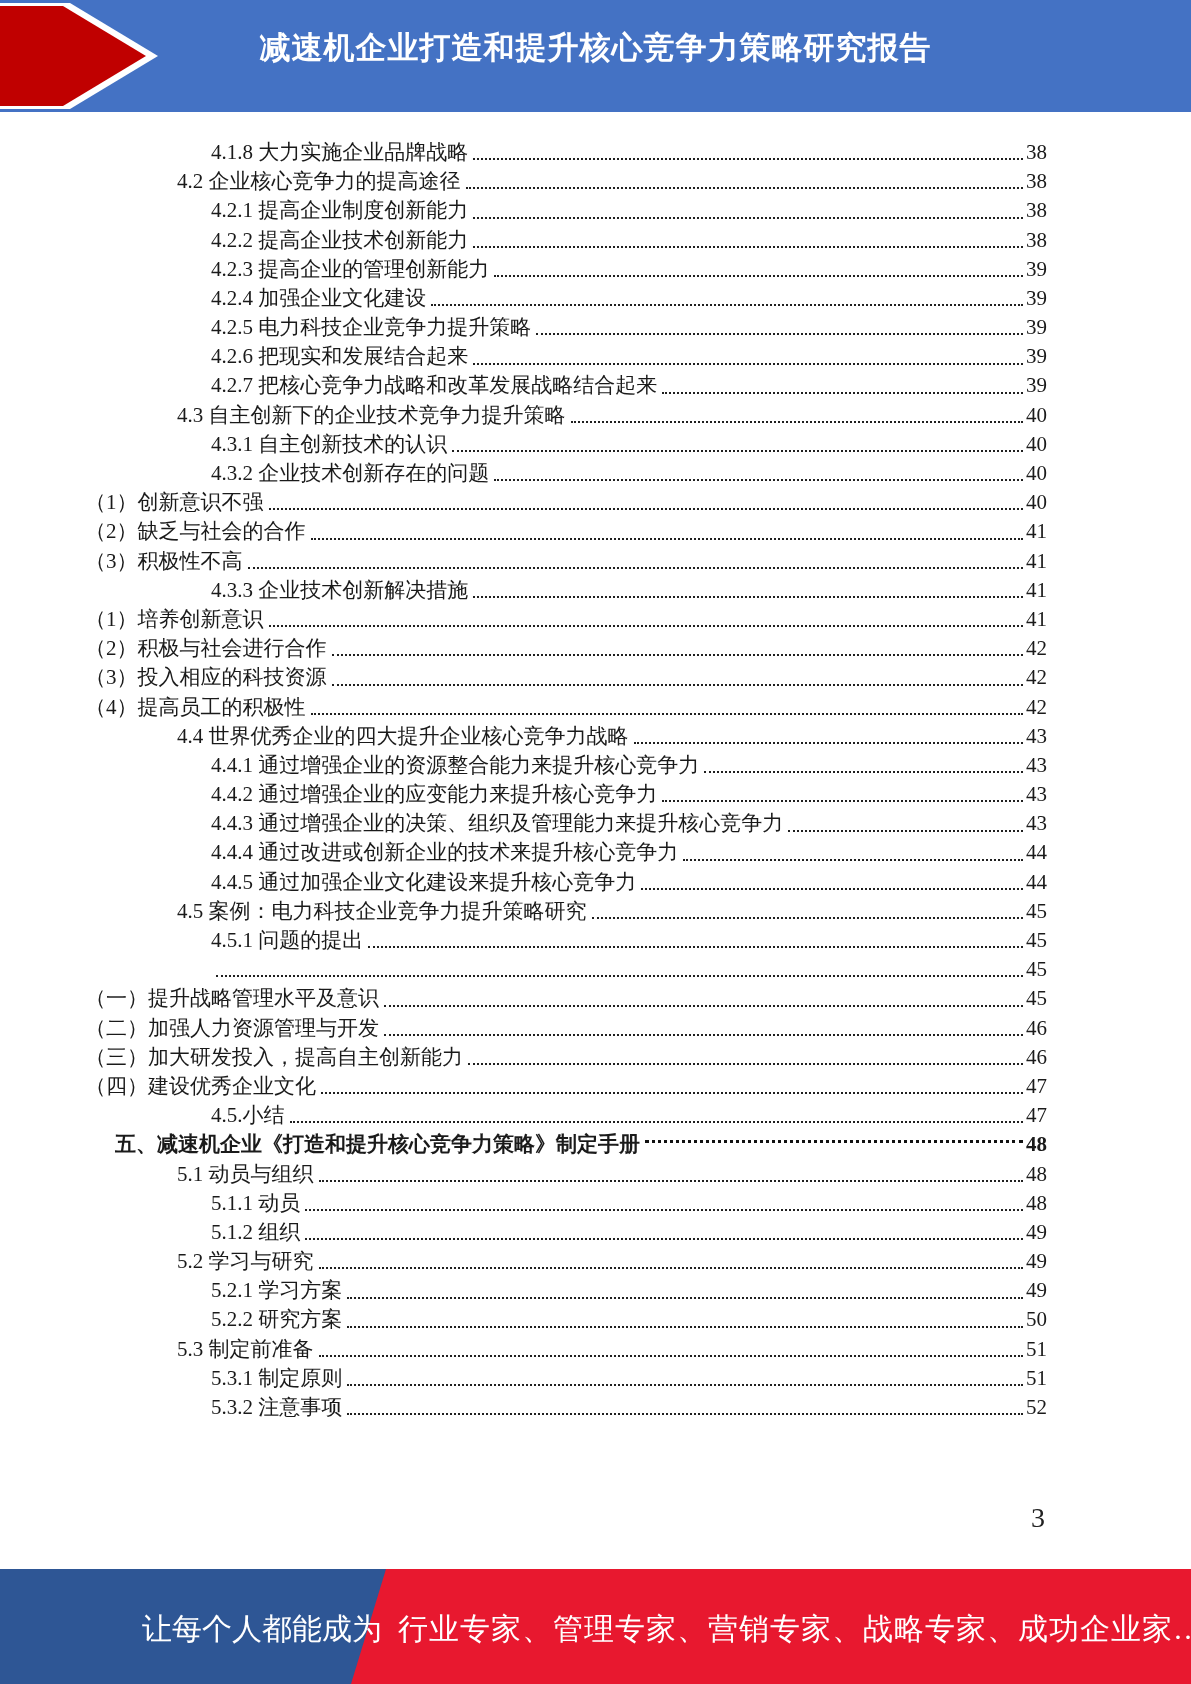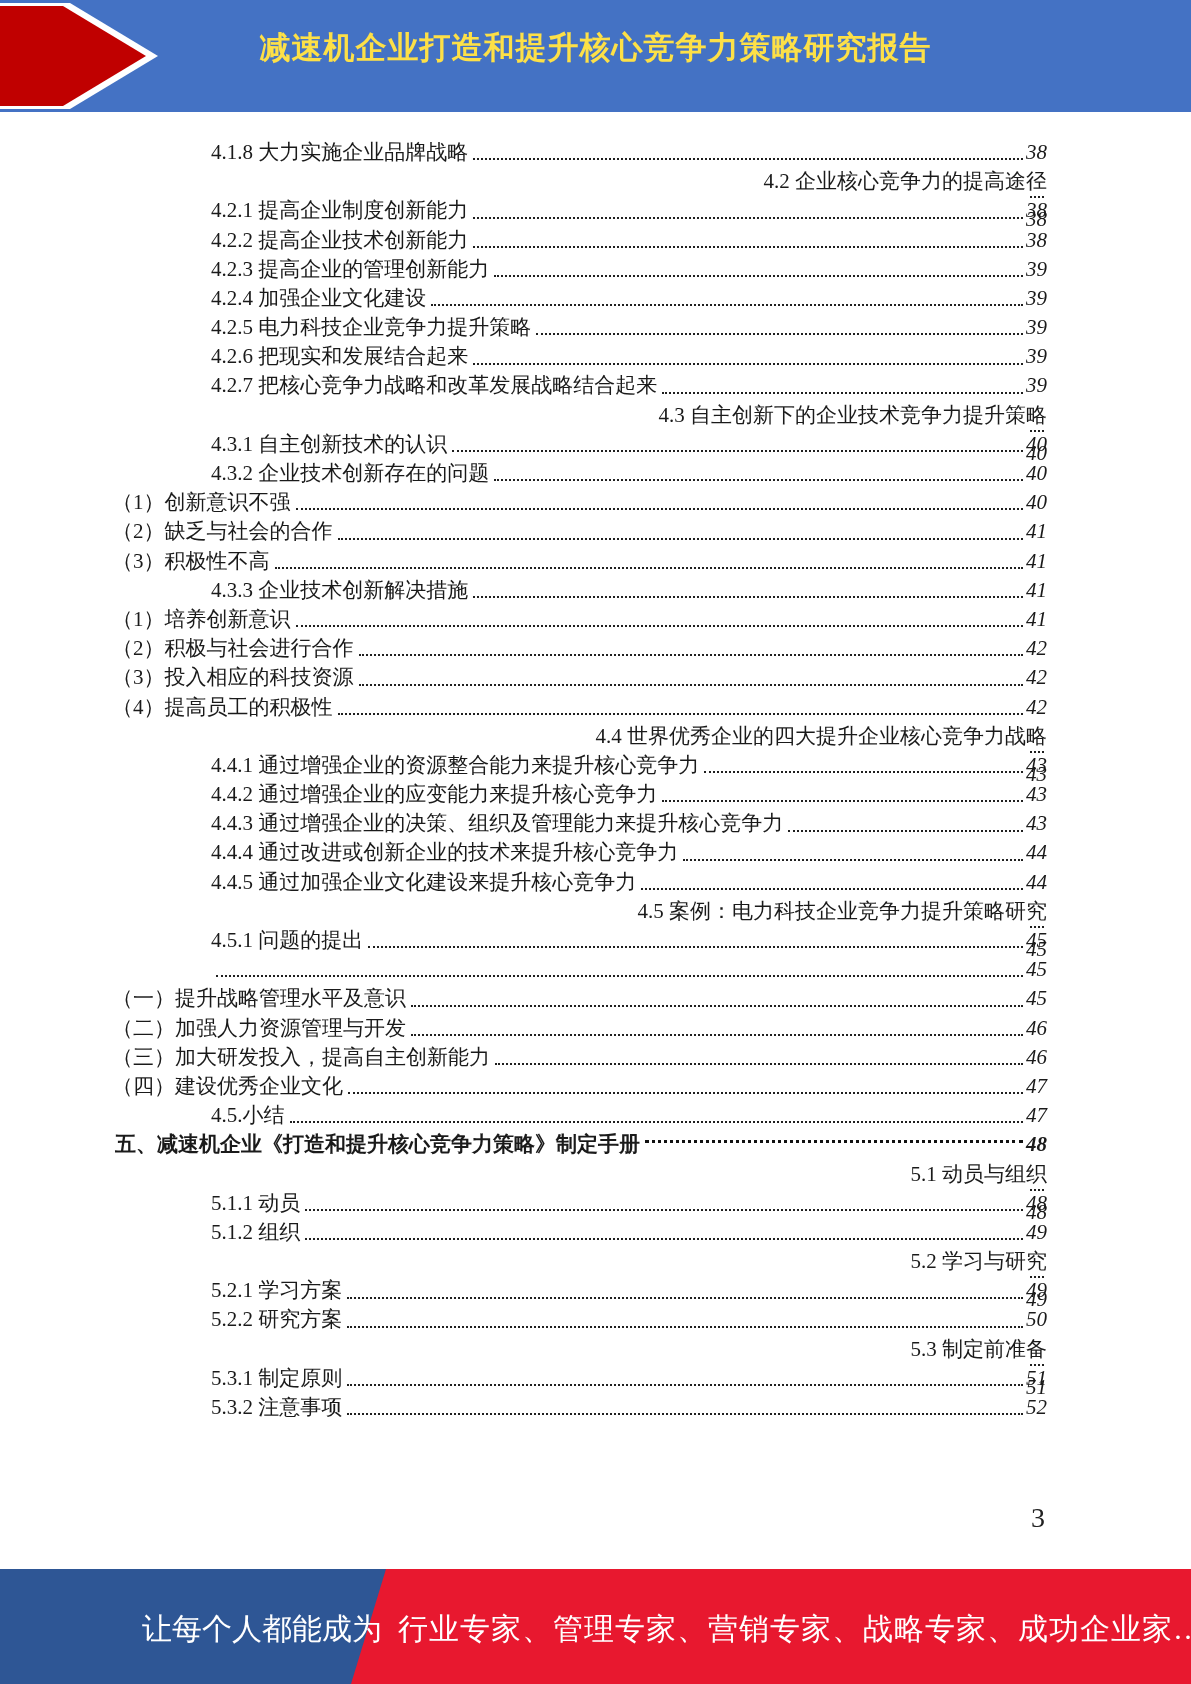--- a/index.html
+++ b/index.html
@@ -10,34 +10,34 @@
   }
   
   .header-band{position:absolute;top:0;left:0;width:1191px;height:112px;background:#4472C4;}
   .arrow-wrap{position:absolute;top:0;left:0;width:165px;height:112px;}
   .arrow-white{position:absolute;top:0;left:0;width:165px;height:112px;background:#ffffff;
     clip-path:polygon(0 3px,70px 3px,158px 56px,70px 109px,0 109px);}
   .arrow-red{position:absolute;top:0;left:0;width:165px;height:112px;background:#C00000;
     clip-path:polygon(0 6px,63px 6px,146px 56px,63px 106px,0 106px);}
   .header-title{
     position:absolute;top:27px;left:0;width:100%;text-align:center;
-    color:#fde047;font-size:31px;font-weight:700;letter-spacing:1px;
+    color:#ffffff;font-size:31px;font-weight:700;letter-spacing:1px;
     font-family:Liberation Mono, monospace;
   }
   
   .toc{position:absolute;top:138px;left:0;width:1047px;}
   .toc-row{display:flex;align-items:flex-end;height:29.2px;font-size:21px;}
   .toc-row .label{white-space:nowrap;line-height:29.2px;}
   .toc-row .leader{flex:1 1 auto;min-width:14px;border-bottom:2.2px dotted #1f1f1f;margin:0 3px 7px 5px;}
-  .toc-row .pg{line-height:29.2px;font-style:italic;}
+  .toc-row .pg{line-height:29.2px;}
   .lvl1{padding-left:115px;font-weight:700;align-items:center;}
   .lvl1 .leader{border-bottom:3px dotted #111;}
-  .lvl2{padding-left:177px;flex-direction:column;}
+  .lvl2{padding-left:177px;}
   .lvl3{padding-left:211px;}
-  .lvl4{padding-left:112px;}
+  .lvl4{padding-left:85px;}
   
   .page-num{position:absolute;top:1502px;right:146px;font-size:28px;color:#222;}
   
   .footer-band{position:absolute;left:0;bottom:0;width:1191px;height:115px;background:#2E5695;text-decoration:underline;}
   .footer-red{position:absolute;top:0;left:0;width:1191px;height:115px;background:#E8182F;
     clip-path:polygon(386px 0,1191px 0,1191px 115px,351px 115px);}
   .footer-left{position:absolute;left:142px;top:40px;color:#ffffff;font-size:30px;white-space:nowrap;}
   .footer-right{position:absolute;left:398px;top:40px;color:#ffffff;font-size:30px;white-space:nowrap;letter-spacing:1px;}
 </style>
 </head>

